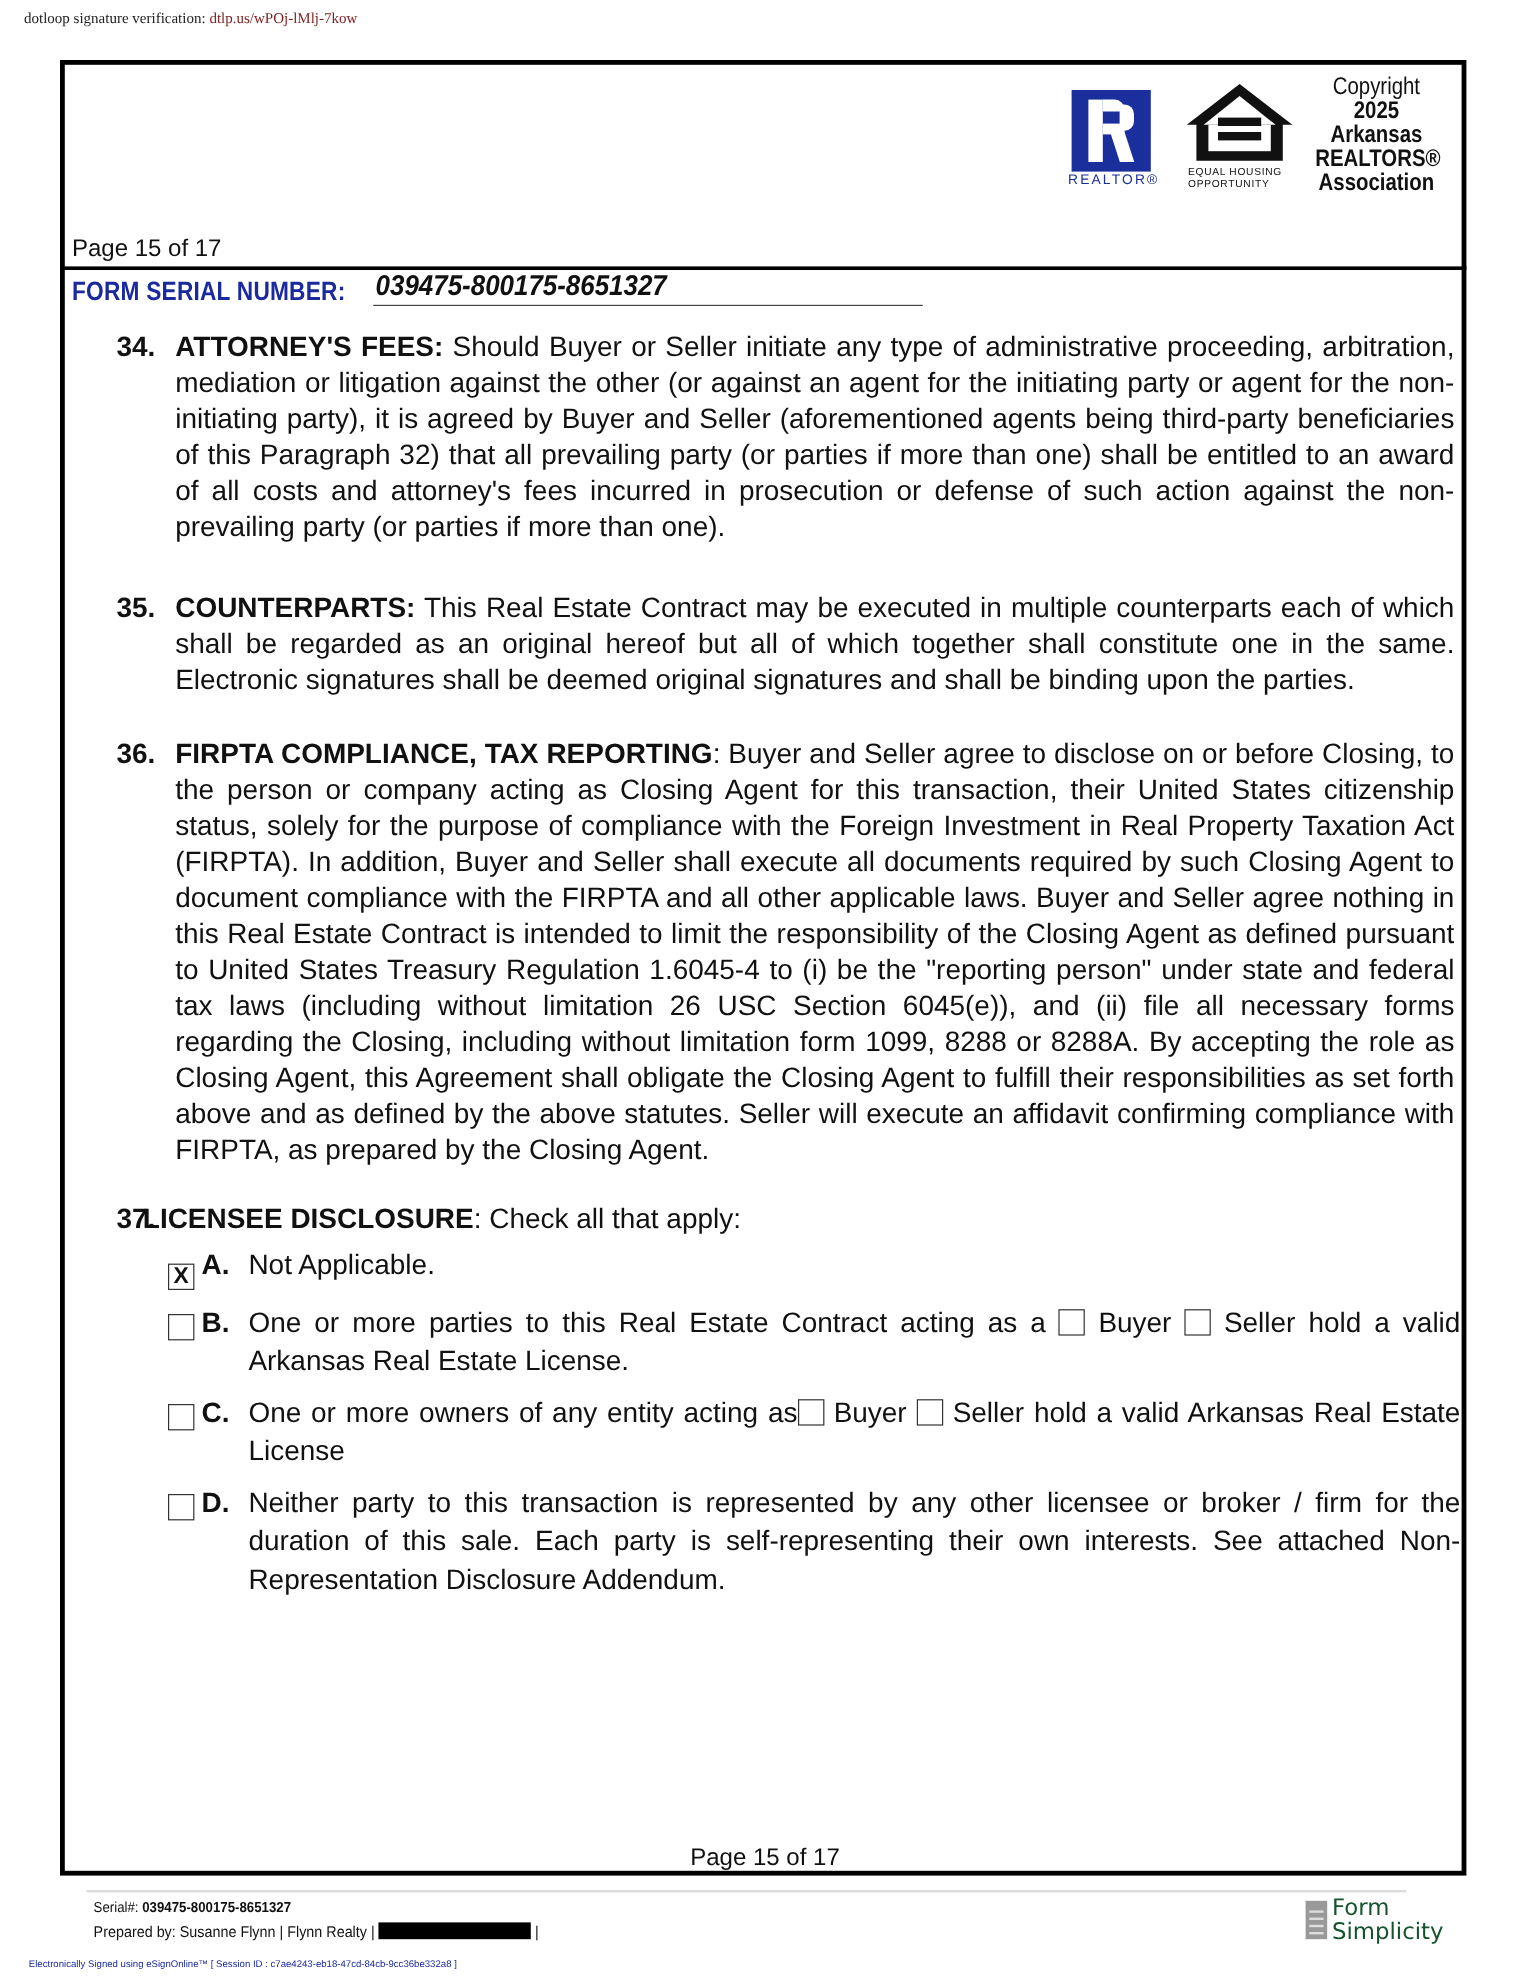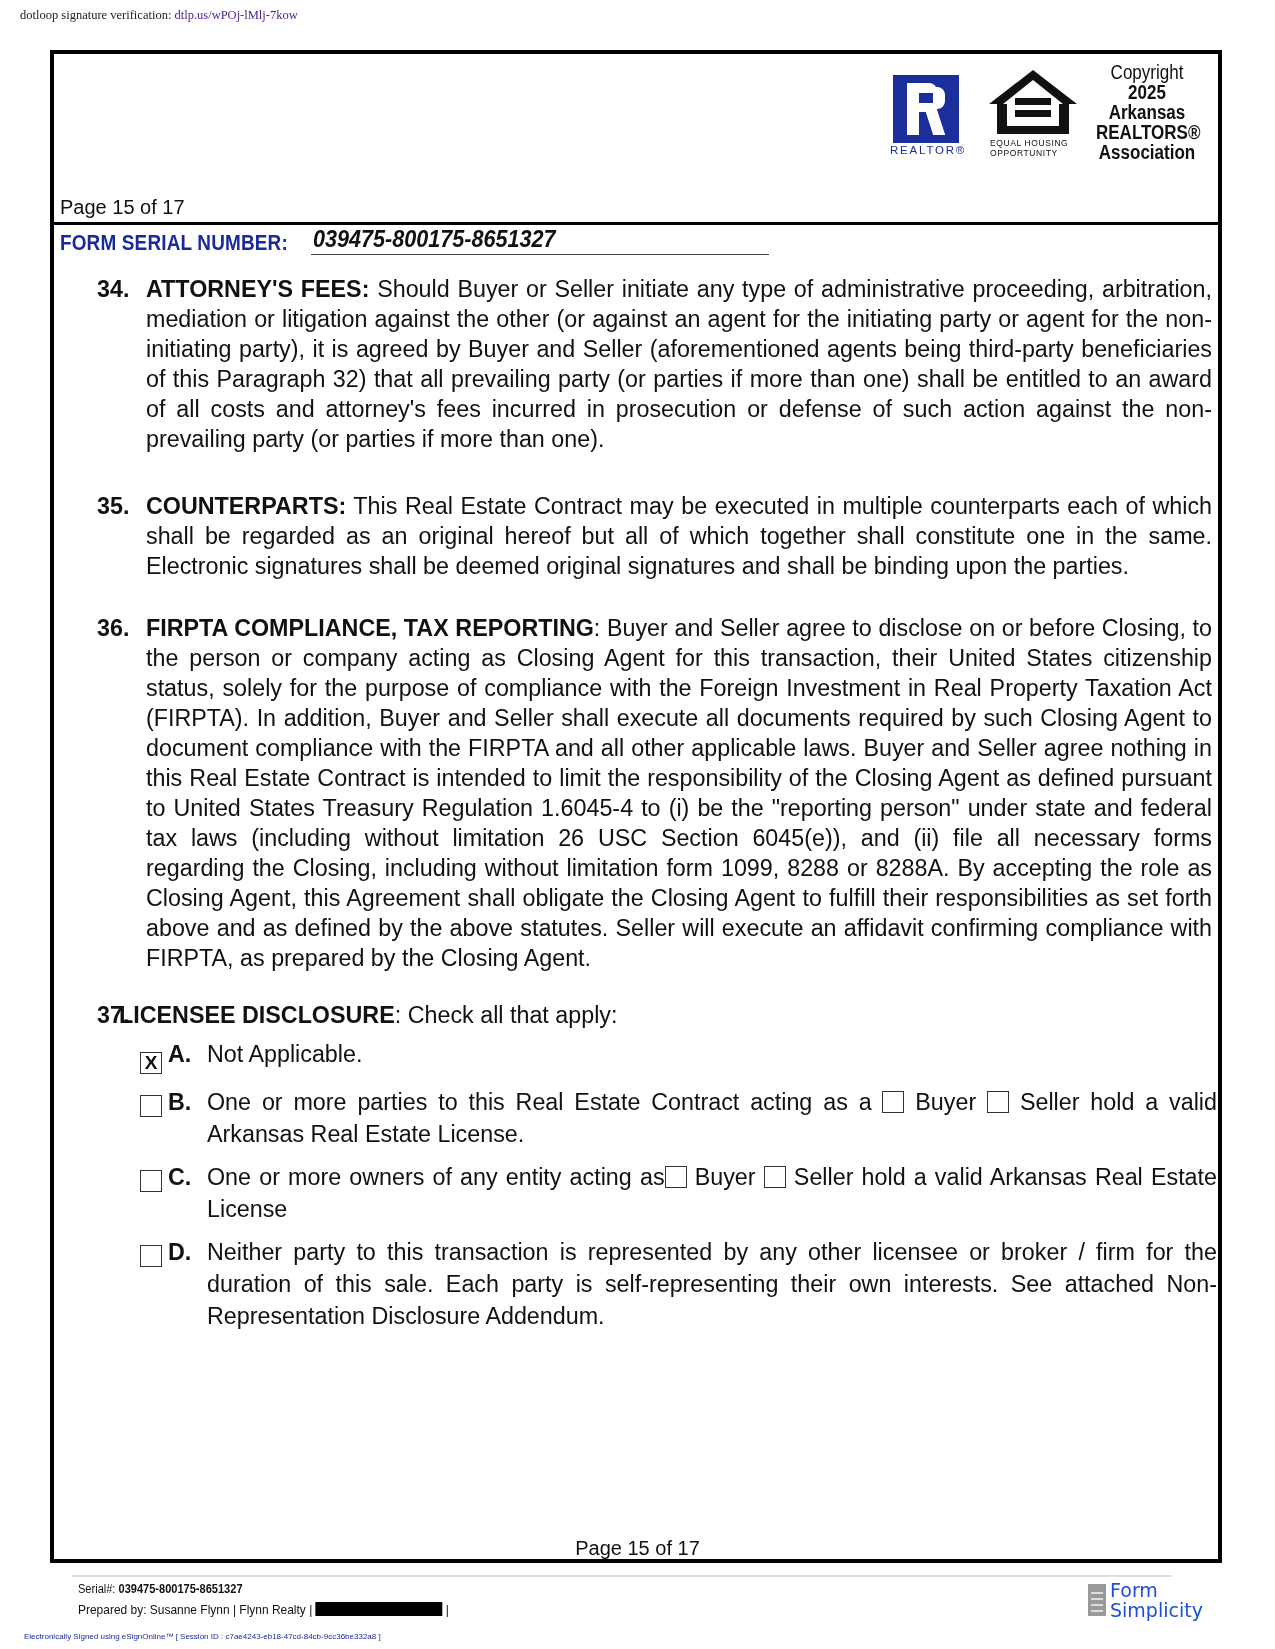--- a/index.html
+++ b/index.html
@@ -1,18 +1,18 @@
 <!DOCTYPE html>
 <html><head>
 <meta charset="utf-8">
 <style>
   html, body { margin:0; padding:0; background:#fff; }
   body { width:1275px; height:1649px; position:relative; overflow:hidden; font-family:"Liberation Sans", sans-serif; color:#111; }
   .verif { position:absolute; left:20px; top:8px; font-family:"Liberation Serif", serif; font-size:12.5px; color:#222; }
-  .verif a { color:#4c1d95; text-decoration:none; }
+  .verif a { color:#7f1d1d; text-decoration:none; }
   .frame { position:absolute; left:50px; top:50px; width:1172px; height:1513px; border:4px solid #000; box-sizing:border-box; }
   .title { position:absolute; left:58px; top:95px; font-size:39px; font-weight:bold; line-height:56px; letter-spacing:0.2px; }
   .pagehdr { position:absolute; left:60px; top:196px; font-size:20px; }
   .hrule { position:absolute; left:50px; width:1172px; top:222px; height:3px; background:#000; }
   .serial-lbl { position:absolute; left:60px; top:230px; font-size:22px; font-weight:bold; color:#1a2a9e; transform:scaleX(0.86); transform-origin:left; letter-spacing:0.2px; }
   .serial-val { position:absolute; left:313px; top:225px; font-size:24px; font-weight:bold; font-style:italic; transform:scaleX(0.9); transform-origin:left; }
   .serial-line { position:absolute; left:311px; top:254px; width:458px; height:1px; background:#444; }
   .logo-r { position:absolute; left:893px; top:75px; width:66px; height:68px; background:#1b2f9c; }
   .logo-r .bar { position:absolute; background:#fff; }
   .realtor-txt { position:absolute; left:890px; top:144px; font-size:11.5px; color:#1b2f9c; letter-spacing:1.8px; }
@@ -31,21 +31,21 @@
   .opt .otext { margin-left:70px; text-align:justify; }
   .footer-page { position:absolute; left:0; width:1275px; top:1537px; text-align:center; font-size:20px; }
   .foot-rule { position:absolute; left:72px; top:1575px; width:1100px; height:2px; background:#ddd; }
   .foot1 { position:absolute; left:78px; top:1582px; font-size:12px; transform:scaleX(0.92); transform-origin:left; }
   .foot2 { position:absolute; left:78px; top:1602px; font-size:13px; transform:scaleX(0.92); transform-origin:left; }
   .redact { display:inline-block; width:138px; height:14px; background:#000; vertical-align:-2px; }
   .esign { position:absolute; left:24px; top:1632px; font-size:8px; color:#1a2a9e; }
   .fs { position:absolute; left:1088px; top:1580px; }
   .fs-doc { position:absolute; left:0; top:4px; width:18px; height:32px; background:#999; }
   .fs-doc i { position:absolute; left:3px; width:12px; height:2px; background:#ddd; }
-  .fs-txt { position:absolute; left:22px; top:0; font-size:19px; line-height:20px; color:#1d4ed8; font-family:"DejaVu Sans", sans-serif; }
+  .fs-txt { position:absolute; left:22px; top:0; font-size:19px; line-height:20px; color:#14532d; font-family:"DejaVu Sans", sans-serif; }
 </style>
 </head>
 <body>
 
 <div class="verif">
   <span>dotloop signature verification:</span>
   <a>dtlp.us/wPOj-lMlj-7kow</a>
 </div>
 
 <div class="frame"></div>

